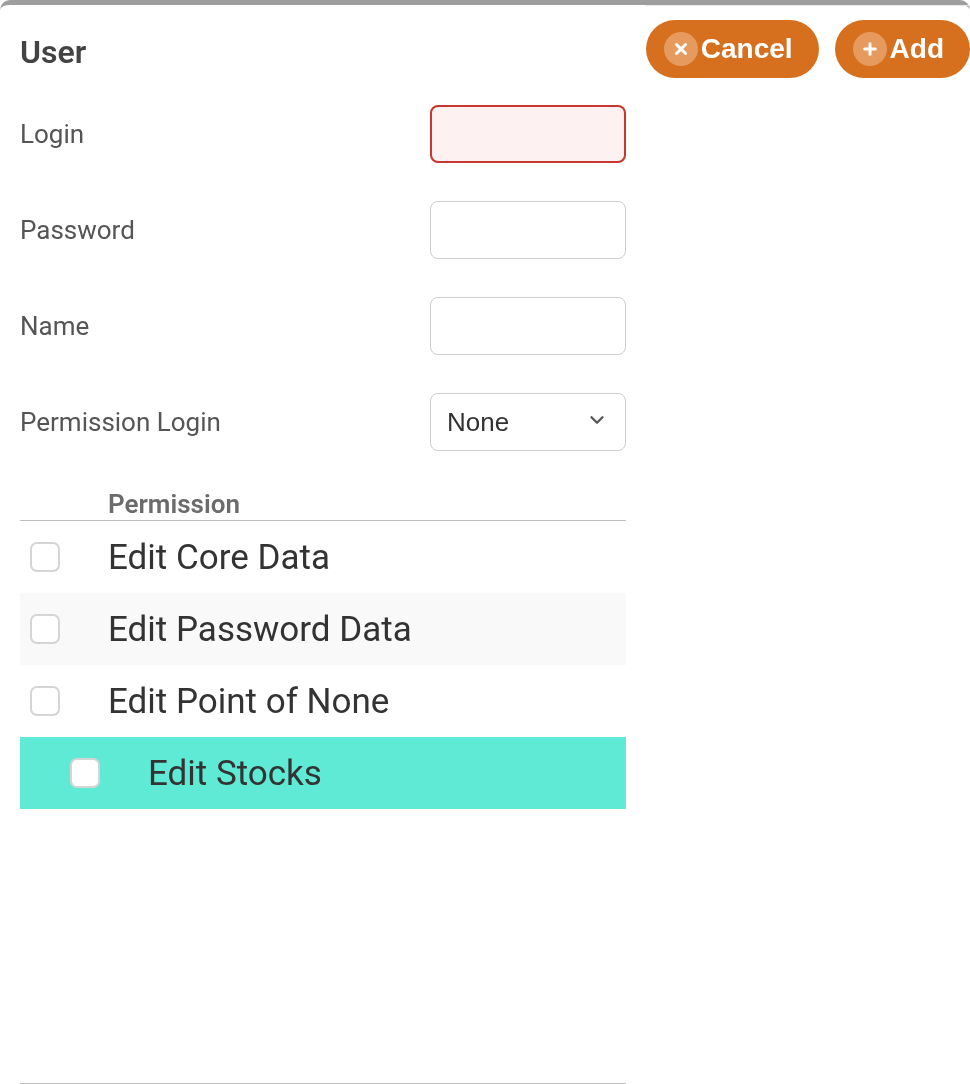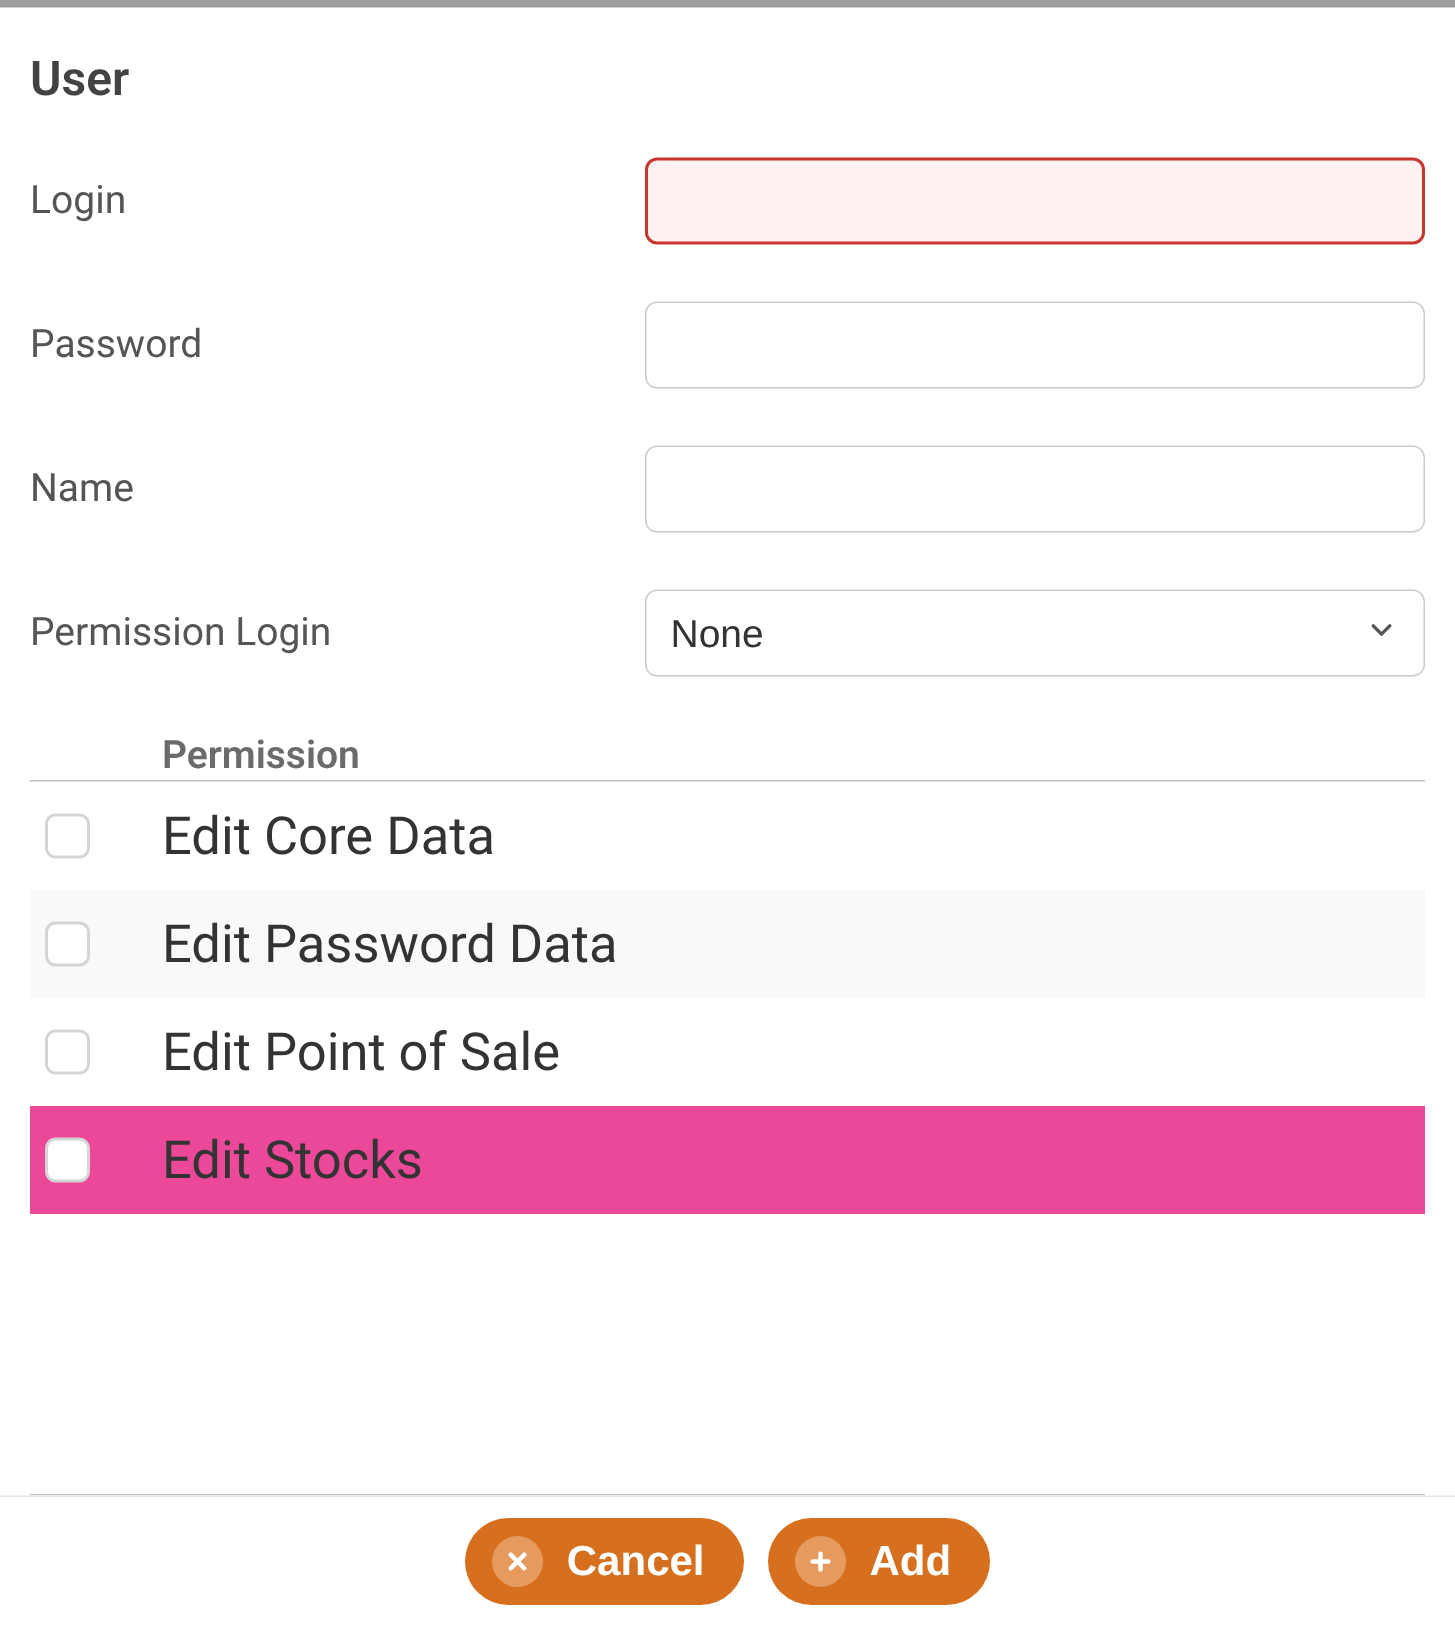--- a/index.html
+++ b/index.html
@@ -11,21 +11,22 @@
     width: 970px;
     height: 1084px;
     overflow: hidden;
   }
   .outer {
     width: 970px;
     height: 1084px;
     position: relative;
     border-top: 5px solid #9e9e9e;
     display: flex;
-    flex-direction: column;
+    flex-direction: row;
+    border-radius: 10px;
   }
   .content {
     flex: 1 1 auto;
     padding: 0 20px;
     overflow: hidden;
     display: flex;
     flex-direction: column;
   }
   h1.page-title {
     font-size: 32px;
@@ -111,21 +112,21 @@
   .perm-scroll::-webkit-scrollbar-thumb { background: #a6a6a6; border-radius: 7px; }
   .perm-scroll::-webkit-scrollbar-track { background: transparent; }
   .perm-row {
     display: flex;
     align-items: center;
     height: 72px;
     font-size: 35px;
     color: #333;
   }
   .perm-row:nth-child(even) { background: #f9f9f9; }
-  .perm-row.highlight { background: #ec4899; }
+  .perm-row.highlight { background: #5eead4; padding-left: 40px; }
   .col-check {
     width: 88px;
     display: flex;
     align-items: center;
     padding-left: 10px;
   }
   .checkbox {
     width: 30px;
     height: 30px;
     border: 2px solid #d5d5d5;
@@ -142,21 +143,21 @@
     flex: 0 0 auto;
     border-top: 1px solid #e7e7e7;
     padding: 14px 0 14px 0;
     display: flex;
     justify-content: center;
     gap: 16px;
   }
   .btn {
     display: inline-flex;
     align-items: center;
-    gap: 16px;
+    gap: 3px;
     height: 58px;
     padding: 0 26px 0 18px;
     border-radius: 30px;
     border: none;
     font-size: 28px;
     font-weight: 700;
     color: #fff;
     background: #d6701e;
     cursor: pointer;
   }
@@ -228,21 +229,21 @@
             <div class="perm-row">
               <div class="col-check">
                 <div class="checkbox"></div>
               </div>
               <div>Edit Password Data</div>
             </div>
             <div class="perm-row">
               <div class="col-check">
                 <div class="checkbox"></div>
               </div>
-              <div>Edit Point of Sale</div>
+              <div>Edit Point of None</div>
             </div>
             <div class="perm-row highlight">
               <div class="col-check">
                 <div class="checkbox"></div>
               </div>
               <div>Edit Stocks</div>
             </div>
           </div>
       </div>
       <div class="section-bottom-line"></div>

